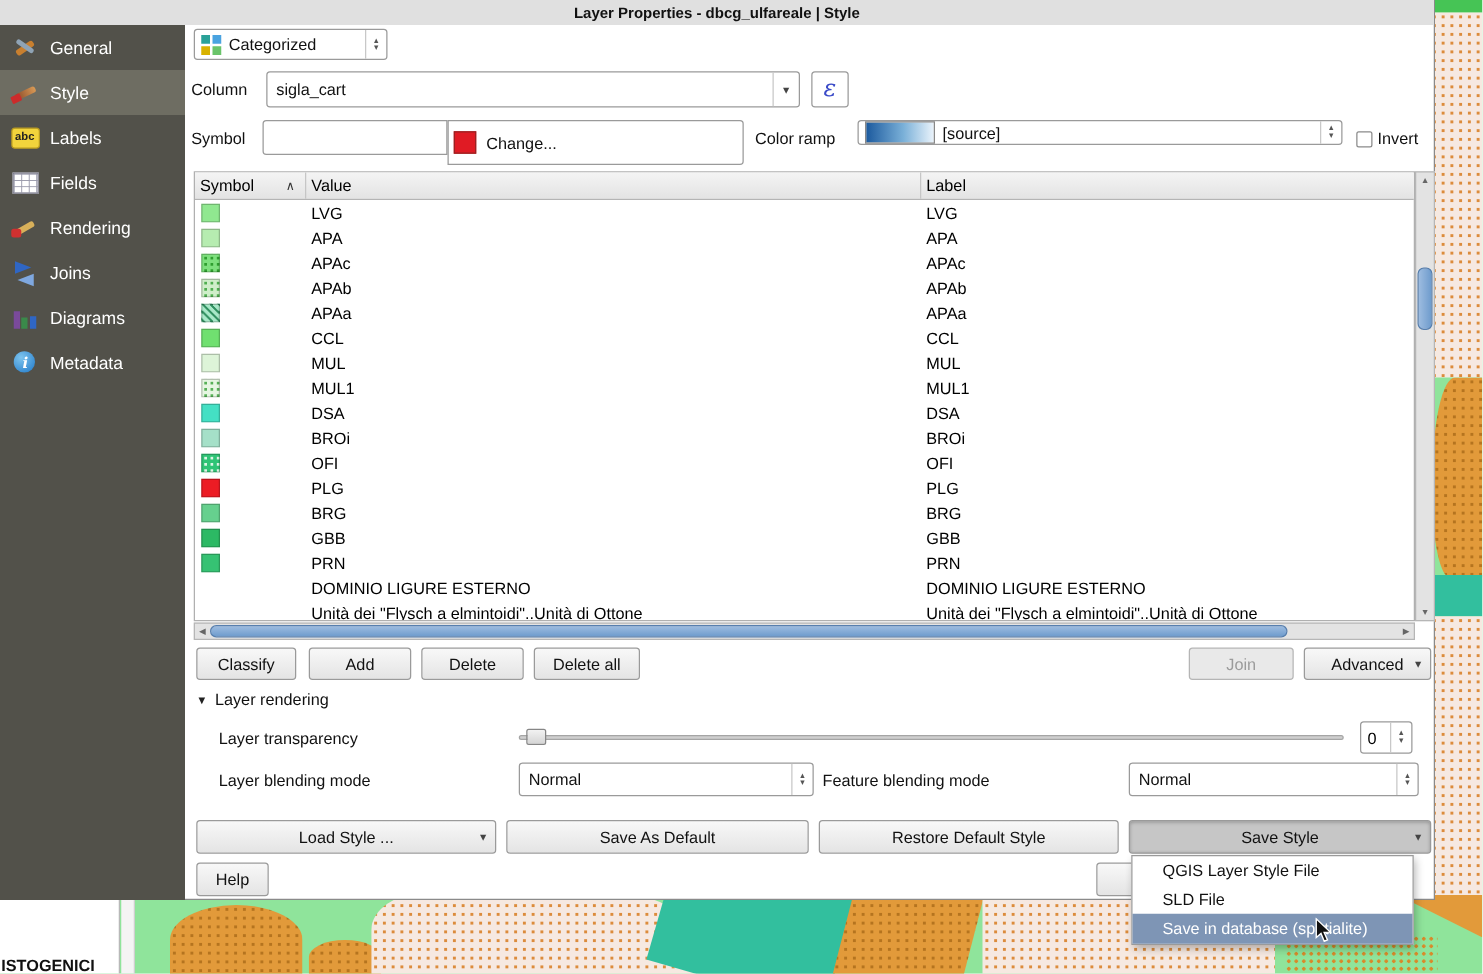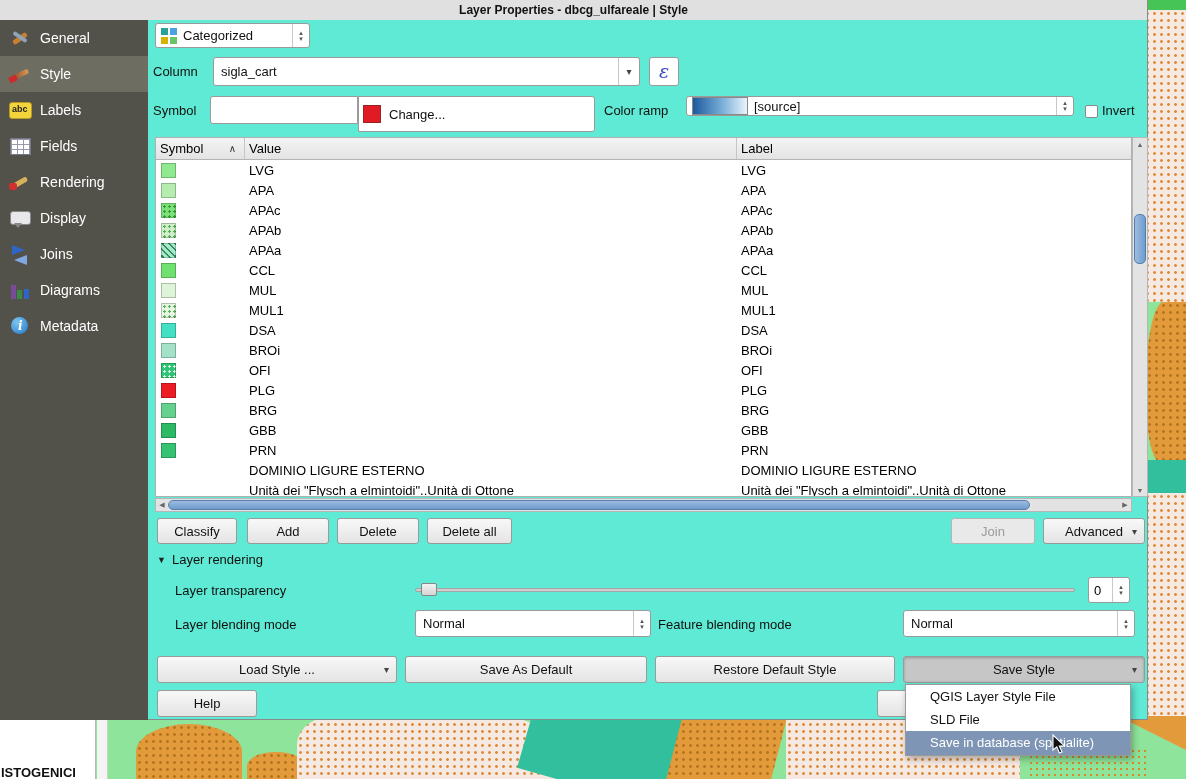--- a/index.html
+++ b/index.html
@@ -23,21 +23,21 @@
   #m-b-dots2 { left:786px; top:714px; width:234px; height:66px; }
   #m-b-orangetri { left:1118px; top:716px; width:68px; height:34px; background:#e29a3a; clip-path:polygon(0 0,100% 0,100% 100%); }
   #m-b-dotsgreen { left:1028px; top:748px; width:122px; height:31px; background-image:radial-gradient(#d88a2a 1.2px,transparent 1.4px); background-size:6px 6px; }
 
   
   #legend-panel { position:absolute; left:0; top:720px; width:96px; height:59px; background:#fff; border-right:1px solid #b8b8b8; z-index:2; }
   #legend-text { position:absolute; left:1px; top:765px; font-size:13px; font-weight:bold; color:#111; z-index:3; white-space:nowrap; }
   #canvas-strip { position:absolute; left:97px; top:720px; width:11px; height:59px; background:#f4f4f4; border-right:1px solid #cfcfcf; z-index:2; }
 
   
-  #dialog { position:absolute; left:0; top:0; width:1148px; height:720px; background:#5eead4; border-right:1px solid #8a8a8a; border-bottom:1px solid #8a8a8a; z-index:4; }
+  #dialog { position:absolute; left:0; top:0; width:1148px; height:720px; background:#ffffff; border-right:1px solid #8a8a8a; border-bottom:1px solid #8a8a8a; z-index:4; }
   #titlebar { position:absolute; left:0; top:0; width:100%; height:20px; background:#e0e0e0; text-align:center; font-size:12px; font-weight:bold; line-height:20px; color:#111; }
 
   
   #sidebar { position:absolute; left:0; top:20px; width:148px; height:700px; background:#52514a; }
   .side-item { height:36px; display:flex; align-items:center; gap:9px; padding-left:9px; color:#fff; font-size:14px; cursor:default; }
   .side-item.selected { background:#6e6d62; }
   .side-label { white-space:nowrap; }
 
   .sicon { position:relative; width:22px; height:22px; flex:0 0 22px; display:inline-block; }
   .ic-general::before { content:""; position:absolute; left:3px; top:9px; width:16px; height:5px; background:#c87f2f; transform:rotate(-35deg); border-radius:2px; }
@@ -142,21 +142,21 @@
   #blend-label { left:175px; top:615px; }
   #blend-combo { left:415px; top:610px; width:236px; height:27px; }
   #featblend-label { left:658px; top:615px; }
   #featblend-combo { left:903px; top:610px; width:232px; height:27px; }
 
   
   #load-btn { left:157px; top:656px; width:240px; height:27px; }
   #savedef-btn { left:405px; top:656px; width:242px; height:27px; }
   #restore-btn { left:655px; top:656px; width:240px; height:27px; }
   #savestyle-btn { left:903px; top:656px; width:242px; height:27px; }
-  #help-btn { left:157px; top:690px; width:100px; height:27px;text-align:center; }
+  #help-btn { left:157px; top:690px; width:58px; height:27px;text-align:center; }
   #obscured-btn { left:877px; top:690px; width:60px; height:27px; }
 
   
   #save-style-menu { position:absolute; left:905px; top:684px; width:226px; background:#fff; border:1px solid #9a9a9a; box-shadow:2px 3px 7px rgba(0,0,0,.3); z-index:6; font-size:13px; }
   .menu-item { height:23px; line-height:23px; padding-left:24px; color:#111; white-space:nowrap; }
   .menu-item.hl { background:#7e95b5; color:#fff; height:24px; line-height:24px; }
 
   #cursor { position:absolute; left:1052px; top:734px; z-index:8; }
 </style>
 </head>
@@ -202,24 +202,20 @@
         </div>
         <div class="side-item">
           <span class="sicon ic-fields"></span>
           <span class="side-label">Fields</span>
         </div>
         <div class="side-item">
           <span class="sicon ic-rendering"></span>
           <span class="side-label">Rendering</span>
         </div>
         <div class="side-item">
-          <span class="sicon ic-display"></span>
-          <span class="side-label">Display</span>
-        </div>
-        <div class="side-item">
           <span class="sicon ic-joins"></span>
           <span class="side-label">Joins</span>
         </div>
         <div class="side-item">
           <span class="sicon ic-diagrams"></span>
           <span class="side-label">Diagrams</span>
         </div>
         <div class="side-item">
           <span class="sicon ic-metadata"></span>
           <span class="side-label">Metadata</span>

